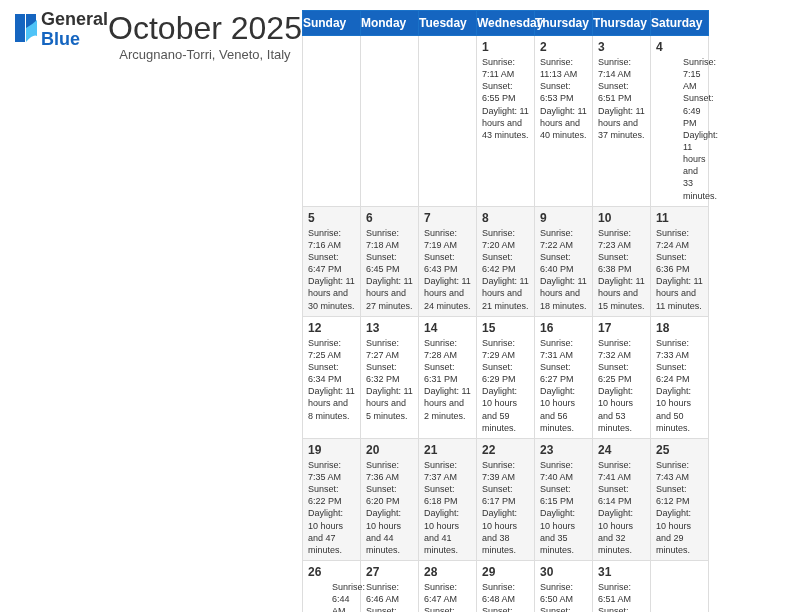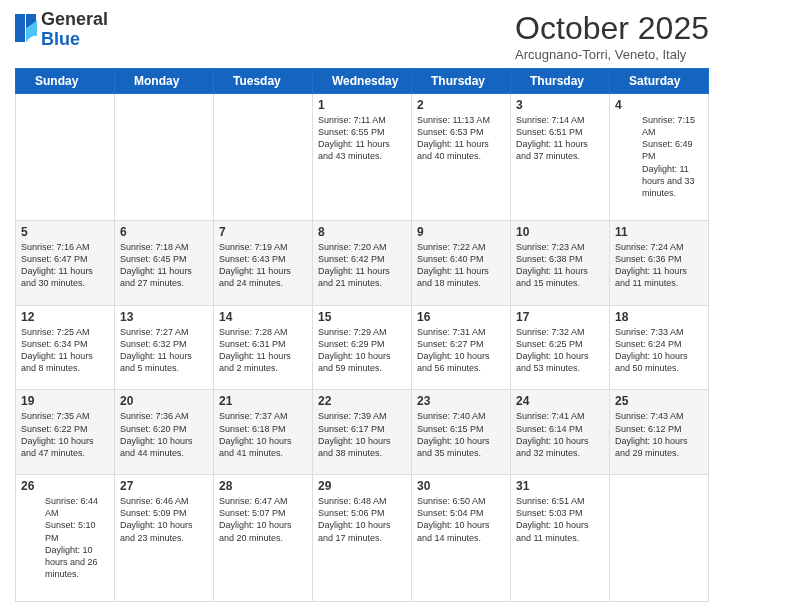--- a/index.html
+++ b/index.html
@@ -8,42 +8,42 @@
       height: 612px;
       font-family: Arial, sans-serif;
       background: #fff;
       overflow: hidden;
     }
     .page {
       width: 724px;
       height: 612px;
       padding: 10px 15px 10px 15px;
       display: flex;
-      flex-direction: column;
+      flex-direction: row;
     }
     .header {
       display: flex;
       justify-content: space-between;
       align-items: flex-start;
       margin-bottom: 6px;
     }
     .logo {
       display: flex;
       align-items: center;
       gap: 0px;
     }
     .logo-text {
       font-size: 18px;
       font-weight: bold;
       line-height: 1.1;
     }
     .logo-general { color: #333; }
     .logo-blue { color: #1565c0; text-align: center; }
     .title-block {
-      text-align: left;
+      text-align: center;
     }
     .month-title {
       font-size: 32px;
       font-weight: normal;
       color: #333;
     }
     .subtitle {
       font-size: 13px;
       color: #555;
     }
@@ -53,21 +53,21 @@
       width: 100%;
       flex: 1;
       table-layout: fixed;
     }
     .calendar th {
       background-color: #1565c0;
       color: #fff;
       font-size: 12px;
       font-weight: bold;
       text-align: left;
-      padding: 5px 19px;
+      padding: 5px 0;
       border: 1px solid #1a72c9;
     }
     .calendar td {
       border: 1px solid #ddd;
       vertical-align: top;
       padding: 4px 5px;
       font-size: 9.5px;
       color: #333;
       width: 14.28%;
     }

